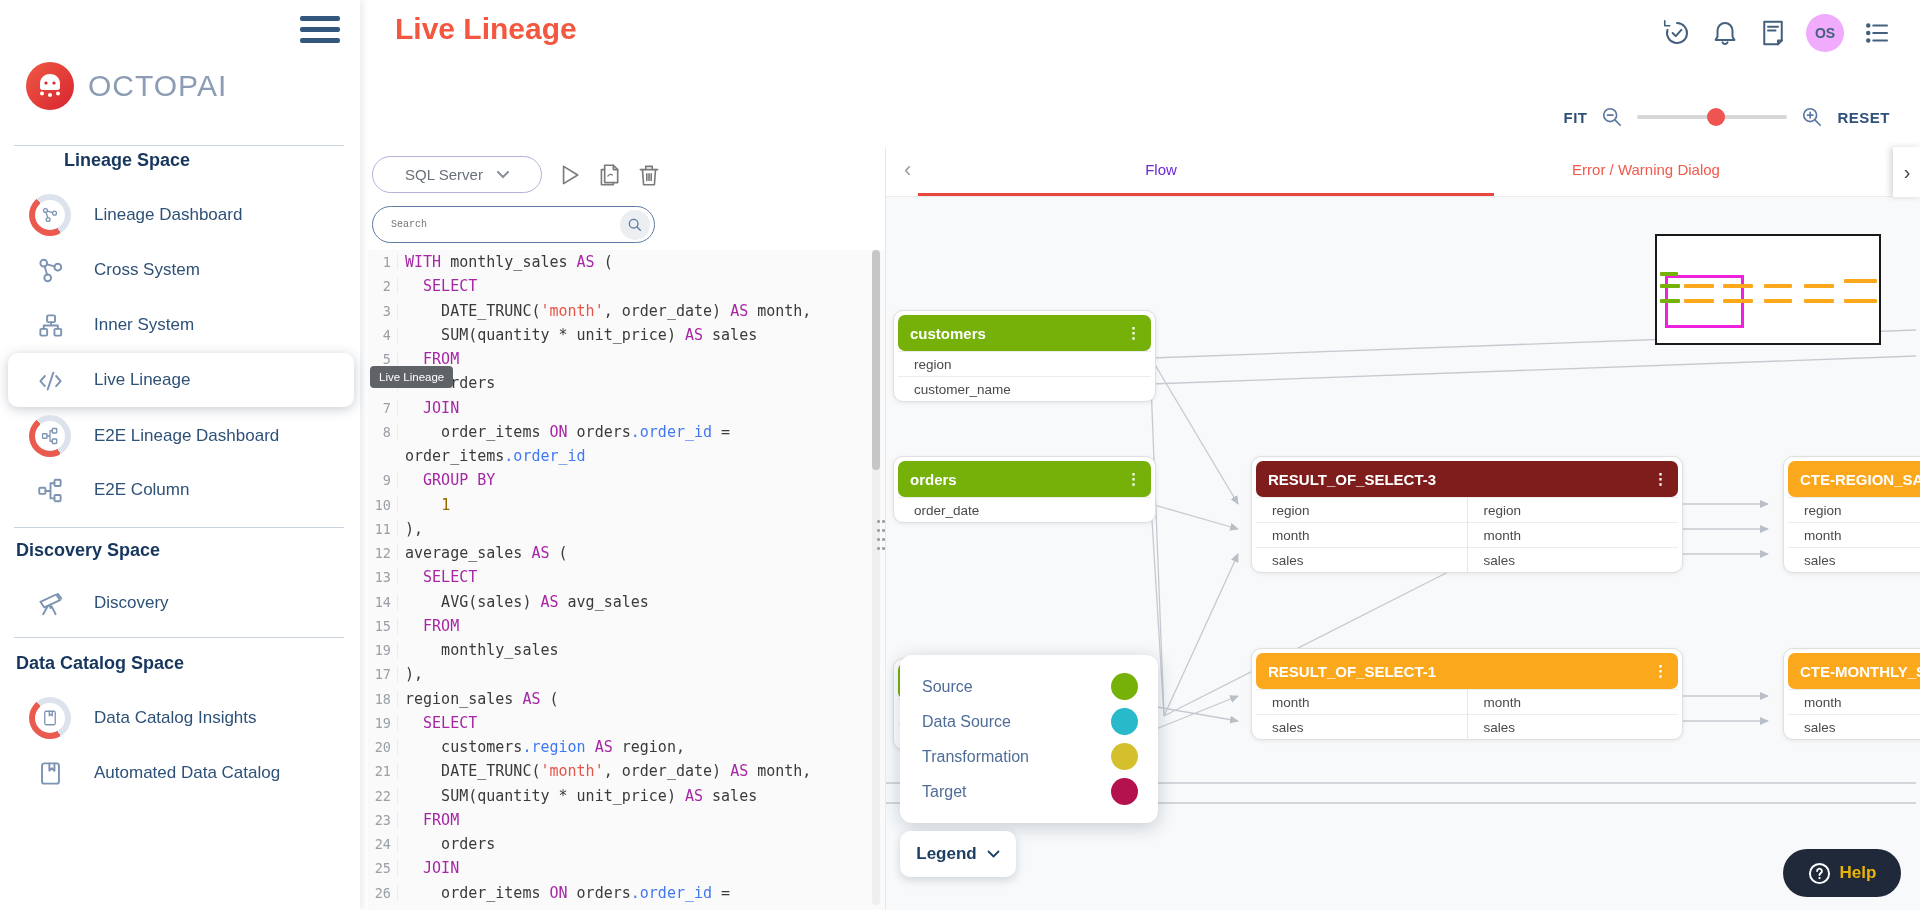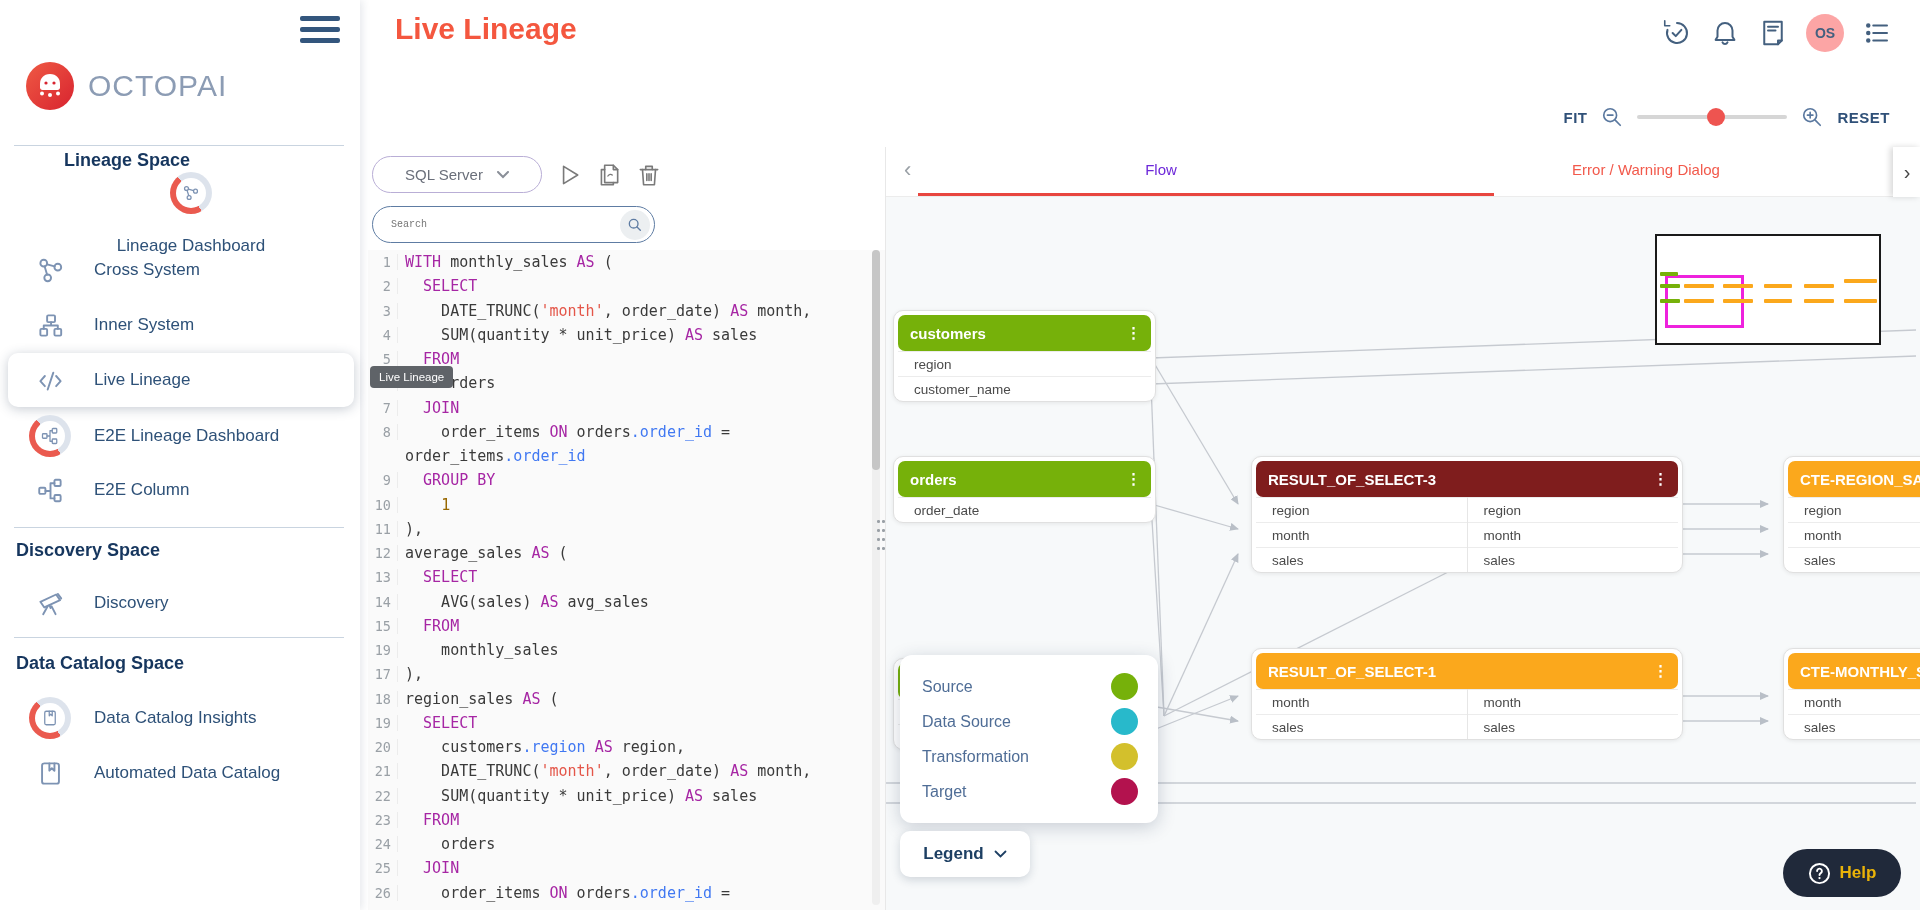--- a/index.html
+++ b/index.html
@@ -20,21 +20,21 @@
   .sb-ic{width:44px;display:flex;justify-content:center;align-items:center}
   .li{width:27px;height:27px;fill:none;stroke:#7d93b3;stroke-width:1.7;stroke-linecap:round;stroke-linejoin:round}
   .donut{width:42px;height:42px;border-radius:50%;background:conic-gradient(from 150deg,#ea5a4f 0 170deg,#dde3ec 170deg 360deg);display:flex;align-items:center;justify-content:center}
   .donut-in{width:30px;height:30px;border-radius:50%;background:#fff;display:flex;align-items:center;justify-content:center}
   .donut-in .li{width:18px;height:18px}
 
   
   #page-title{position:absolute;left:395px;top:12px;font-size:30px;font-weight:bold;color:#f4573f}
   #hdr-icons{position:absolute;right:28px;top:14px;display:flex;align-items:center;gap:18px}
   .hic{width:30px;height:30px;fill:none;stroke:#44607f;stroke-width:1.6;stroke-linecap:round;stroke-linejoin:round;cursor:pointer}
-  #avatar{width:38px;height:38px;border-radius:50%;background:#fca5a5;color:#44607f;font-size:14px;font-weight:bold;display:flex;align-items:center;justify-content:center;cursor:pointer}
+  #avatar{width:38px;height:38px;border-radius:50%;background:#f0abfc;color:#44607f;font-size:14px;font-weight:bold;display:flex;align-items:center;justify-content:center;cursor:pointer}
 
   
   #zoombar{position:absolute;right:30px;top:106px;display:flex;align-items:center;gap:14px;z-index:15}
   .zb-label{font-size:15px;font-weight:bold;color:#2f5078;cursor:pointer;letter-spacing:.5px}
   .zic{width:22px;height:22px;fill:none;stroke:#5a789f;stroke-width:1.8;stroke-linecap:round;cursor:pointer}
   #zslider{position:relative;width:150px;height:18px;cursor:pointer}
   #ztrack{position:absolute;left:0;right:0;top:7px;height:4px;background:#d6d6d6;border-radius:2px}
   #zthumb{position:absolute;left:70px;top:0;width:18px;height:18px;border-radius:50%;background:#ee5450}
 
   
@@ -76,21 +76,21 @@
   .nrow{height:25px;line-height:25px;font-size:13.5px;color:#4a4a4a;padding-left:16px;border-top:1px solid #ececec;cursor:pointer;white-space:nowrap;overflow:hidden}
 
   #minimap{position:absolute;left:769px;top:37px;width:226px;height:111px;background:#fff;border:2px solid #1a1a1a;z-index:3}
   #mm-viewport{position:absolute;border:3px solid #ee22dd}
   .mm-bar{position:absolute;height:3.5px;border-radius:1px}
 
   #legend-pop{position:absolute;left:14px;top:458px;width:258px;height:168px;background:#fff;border-radius:12px;box-shadow:0 4px 18px rgba(30,50,80,.22);z-index:5;padding:14px 20px 10px 22px}
   .lg-row{display:flex;align-items:center;justify-content:space-between;height:35px}
   .lg-label{font-size:16px;color:#4f6d96}
   .lg-dot{width:27px;height:27px;border-radius:50%}
-  #legend-btn{position:absolute;left:14px;top:634px;width:130px;height:46px;background:#fff;border-radius:10px;box-shadow:0 3px 10px rgba(30,50,80,.18);display:flex;align-items:center;justify-content:center;gap:10px;cursor:pointer;z-index:5}
+  #legend-btn{position:absolute;left:14px;top:634px;width:116px;height:46px;background:#fff;border-radius:10px;box-shadow:0 3px 10px rgba(30,50,80,.18);display:flex;align-items:center;justify-content:center;gap:10px;cursor:pointer;z-index:5}
   #legend-btn span{font-size:17px;font-weight:bold;color:#1d3f63}
   #help-btn{position:absolute;left:897px;top:652px;width:118px;height:48px;background:#20293a;border-radius:26px;display:flex;align-items:center;justify-content:center;gap:9px;cursor:pointer;z-index:6}
   #help-btn .htxt{color:#eab308;font-size:17px;font-weight:bold}
 </style>
 </head>
 <body>
 
 <div id="app">
 
   <nav id="sidebar">
@@ -108,21 +108,21 @@
           <circle cx="15" cy="30.5" r="2" fill="#fff"></circle>
             <circle cx="23" cy="32" r="2" fill="#fff"></circle>
             <circle cx="31" cy="30.5" r="2" fill="#fff"></circle>
         </svg>
       </div>
       <div id="logo-text">OCTOPAI</div>
     </div>
     <div id="sb-sections">
         <div class="sb-divider" style="top: 145px;"></div>
         <div class="sb-heading" style="top: 150px; margin-left: 48px;">Lineage Space</div>
-        <div class="sb-item" style="top: 172px; flex-direction: column;">
+        <div class="sb-item" style="top: 188px;">
           <span class="sb-ic">
             <div class="donut">
               <div class="donut-in">
                 <svg viewBox="0 0 24 24" class="li">
                   <circle cx="6" cy="6" r="2.6"></circle>
                   <circle cx="18" cy="9.5" r="2.6"></circle>
                   <circle cx="9.5" cy="18" r="2.6"></circle>
                   <line x1="8.6" y1="6.8" x2="15.4" y2="8.9"></line>
                   <line x1="6.8" y1="8.6" x2="9" y2="15.4"></line>
                 </svg>

